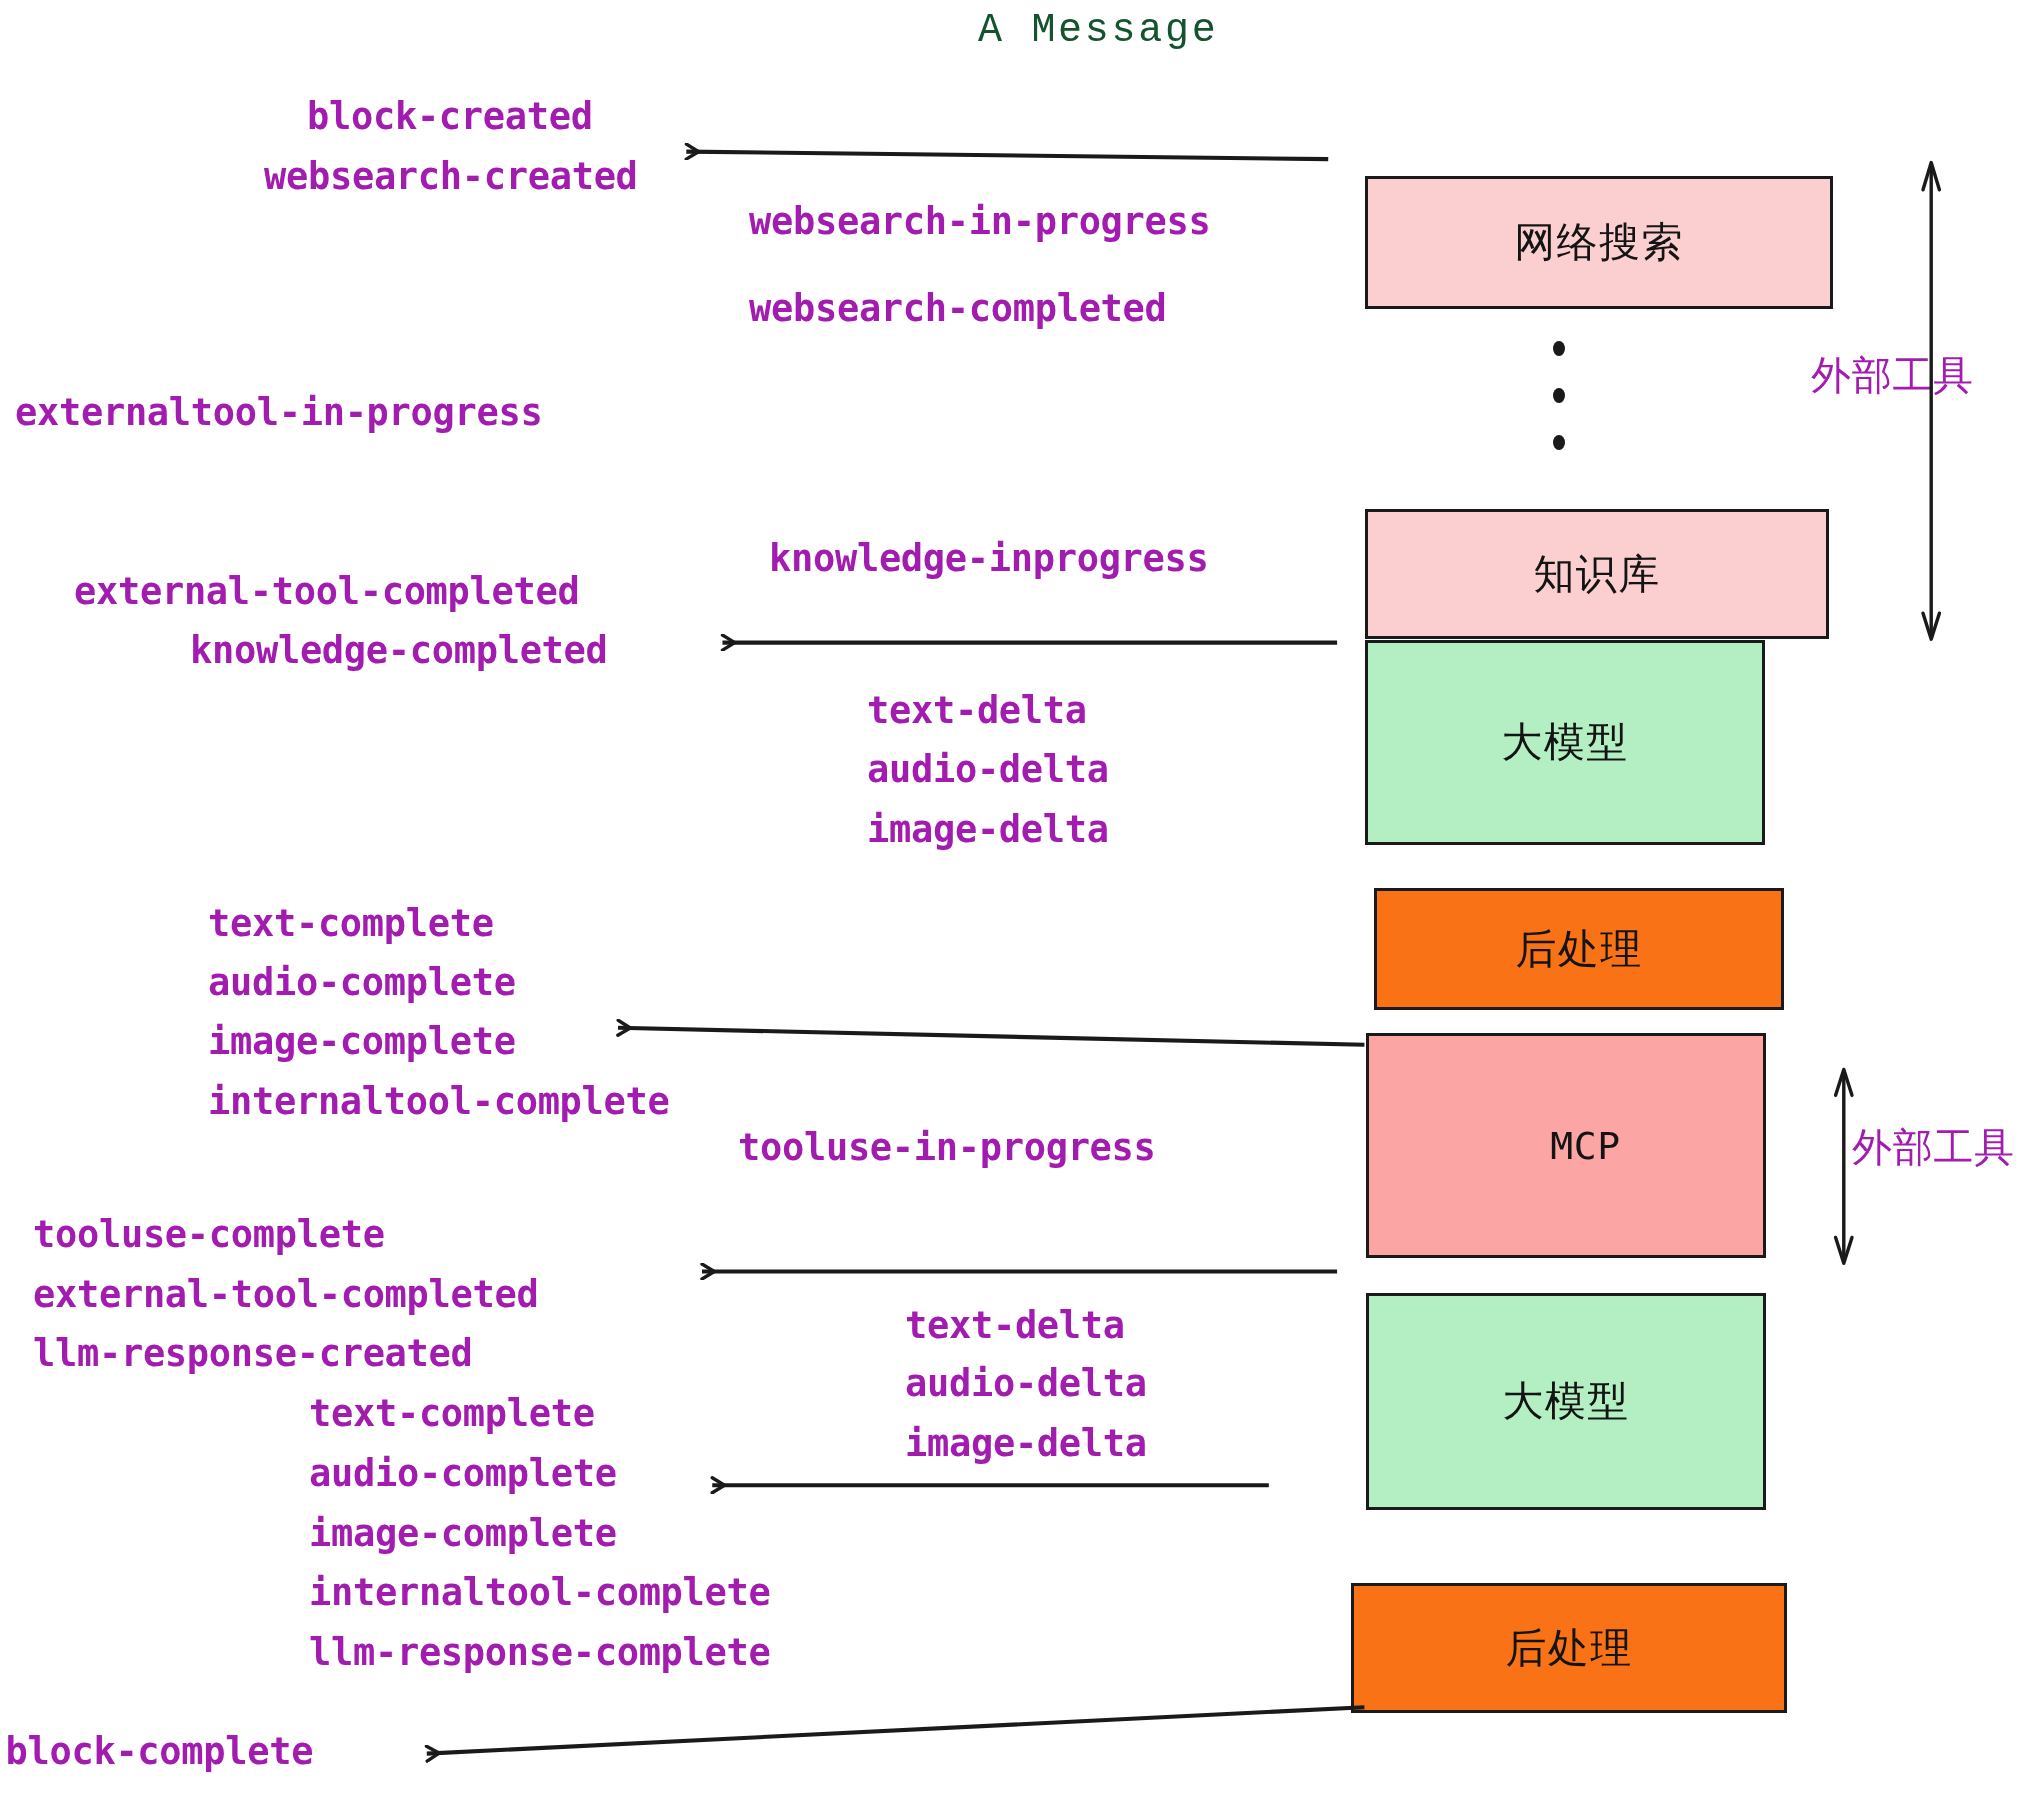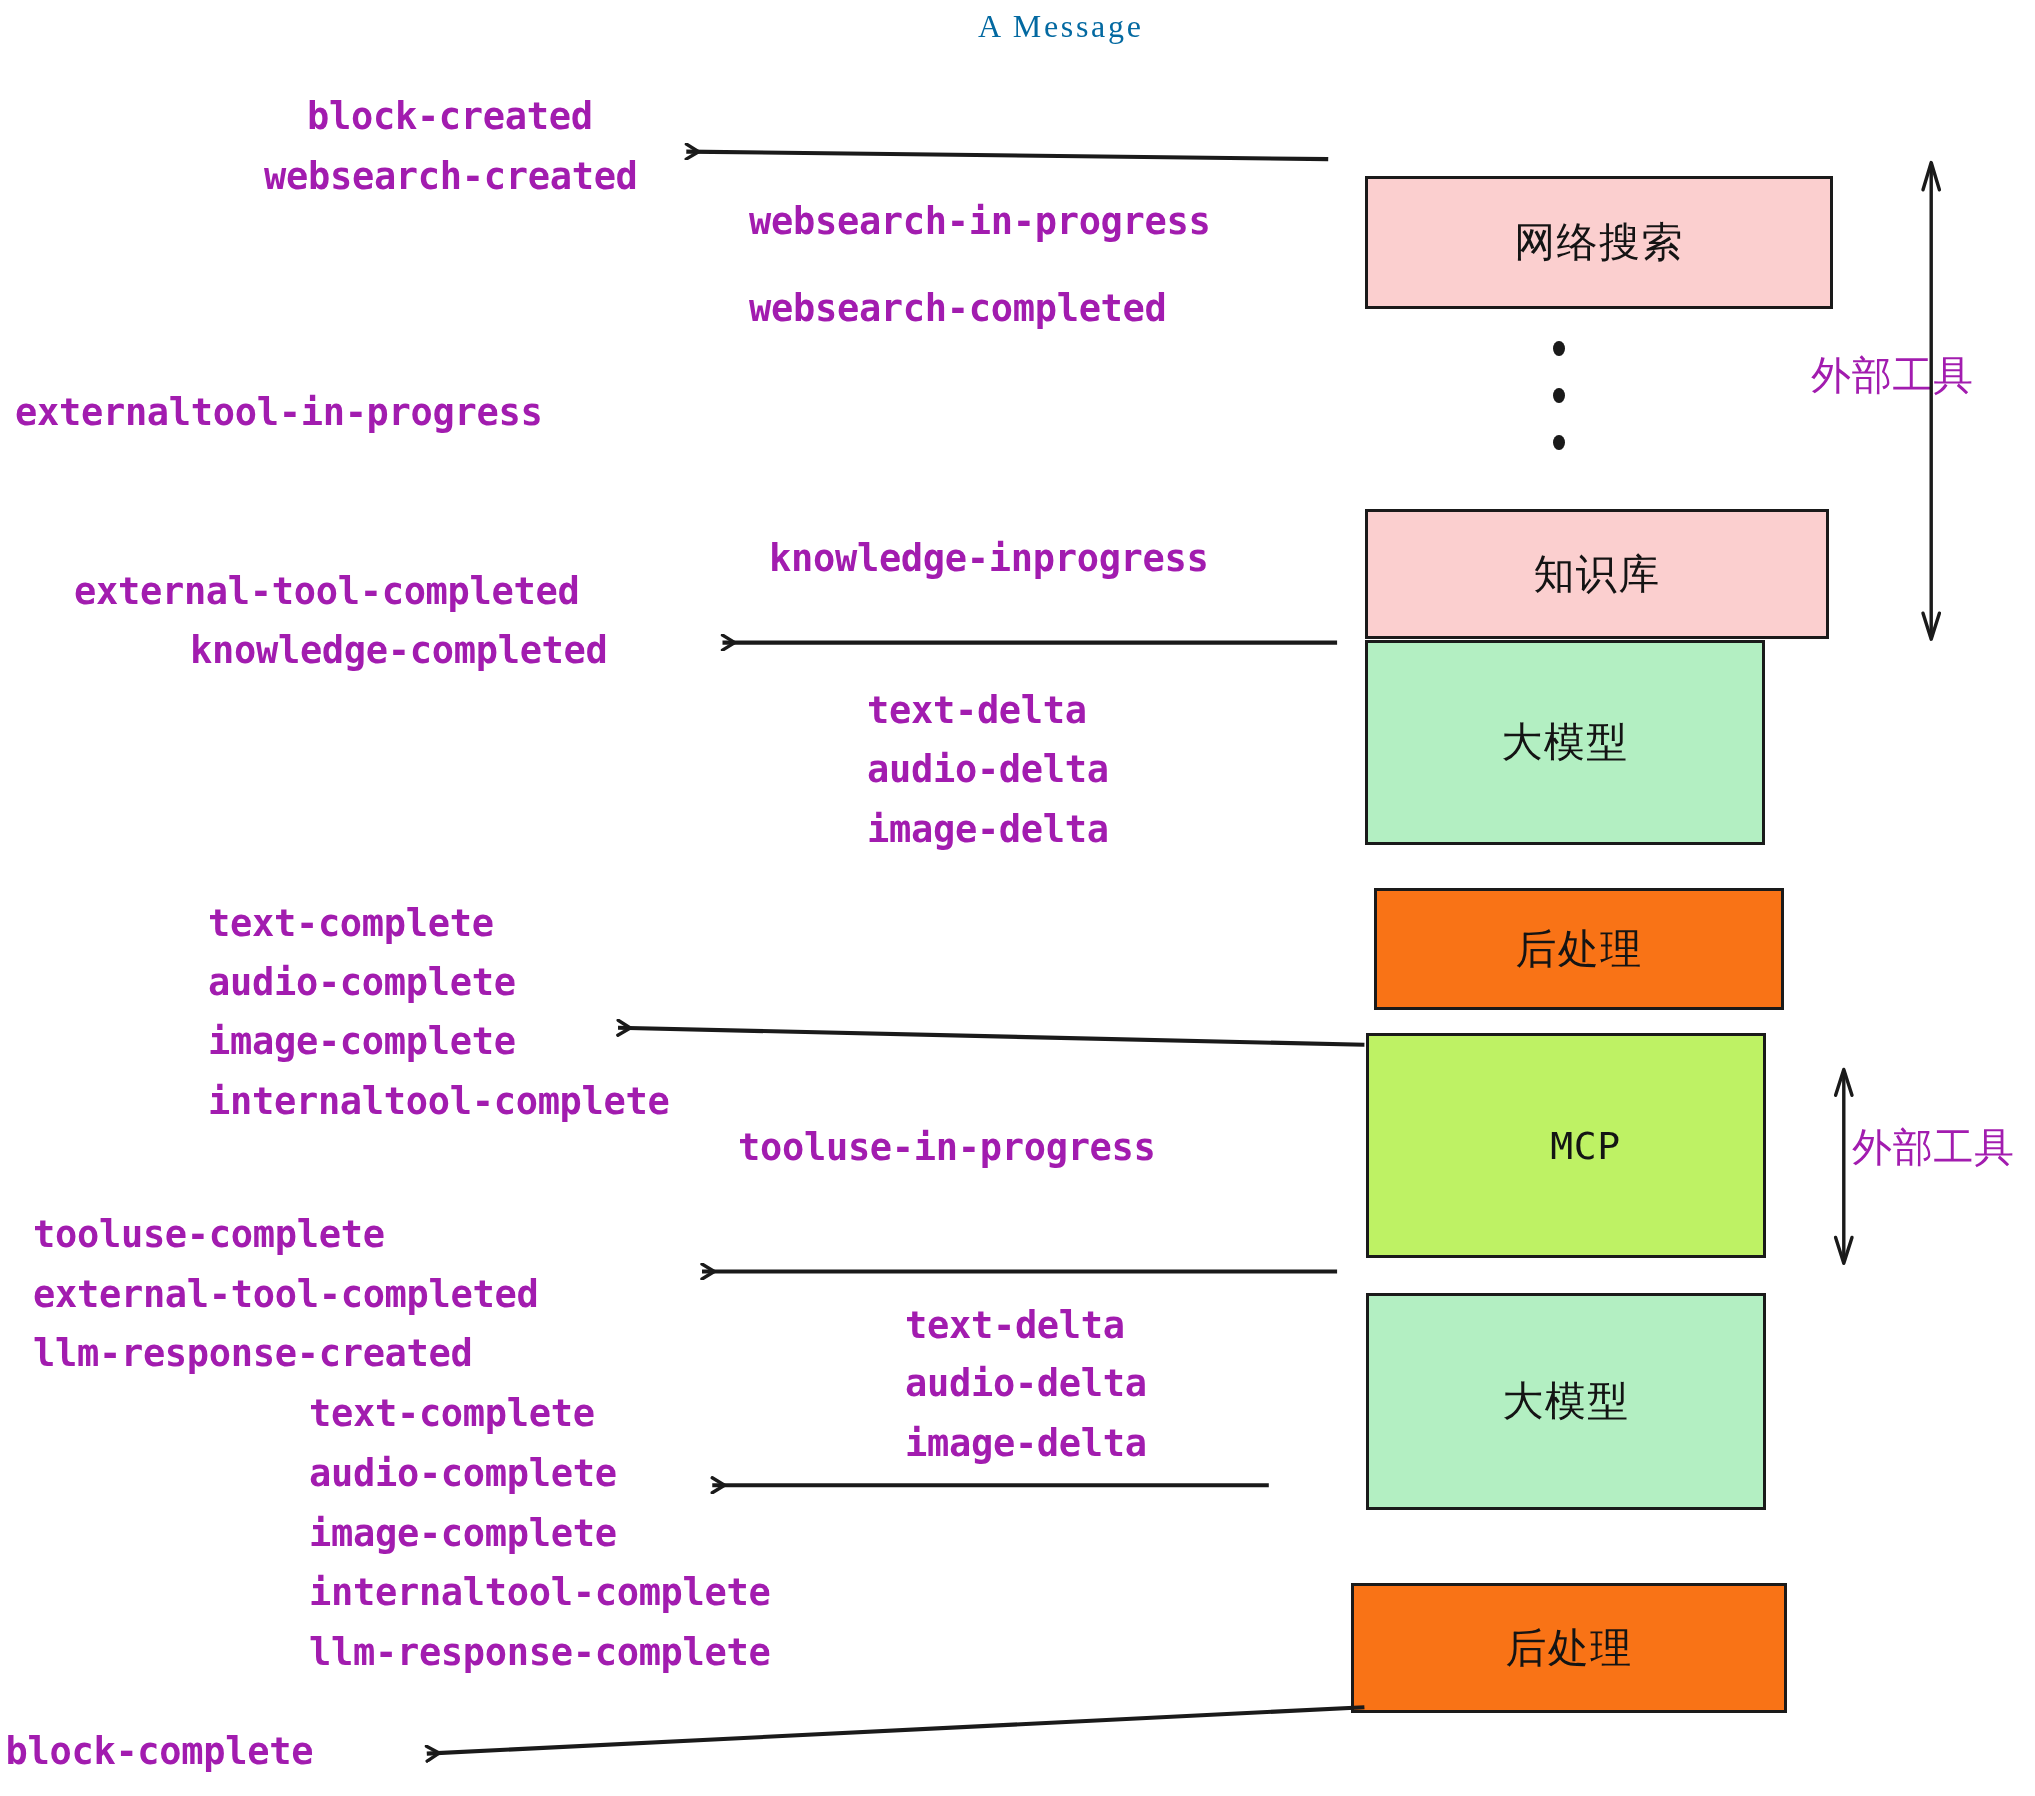--- a/index.html
+++ b/index.html
@@ -24,24 +24,24 @@
     position: absolute;
     left: 0; top: 0;
     width: 2035px;
     height: 1796px;
     pointer-events: none;
     z-index: 5;
   }
   
   .title {
     position: absolute;
-    font-family: Liberation Serif, serif;
-    font-size: 32px;
+    font-family: Liberation Mono, monospace;
+    font-size: 40px;
     letter-spacing: 2.7px;
-    color: #0369a1;
+    color: #14532d;
     white-space: nowrap;
   }
   
   .evt {
     position: absolute;
     font-family: "DejaVu Sans Mono", "Liberation Mono", monospace;
     font-size: 37px;
     letter-spacing: -0.3px;
     color: #a21caf;
     white-space: nowrap;
@@ -56,21 +56,21 @@
     display: flex;
     align-items: center;
     justify-content: center;
     font-family: "DejaVu Sans", "Liberation Sans", sans-serif;
     font-size: 41px;
     color: #141414;
     letter-spacing: 1.4px;
   }
   .node.pink   { background: #fbcfcf; }
   .node.green  { background: #b3efc2; }
-  .node.yellow { background: #bef264; padding-left: 39px; }
+  .node.yellow { background: #fca5a5; padding-left: 39px; }
   .node.white  { background: #f97316; }
   .node.mcp {
     font-family: "DejaVu Sans Mono", "Liberation Mono", monospace;
     font-size: 38px;
     letter-spacing: 0.7px;
   }
   
   .dots {
     position: absolute;
     display: flex;

